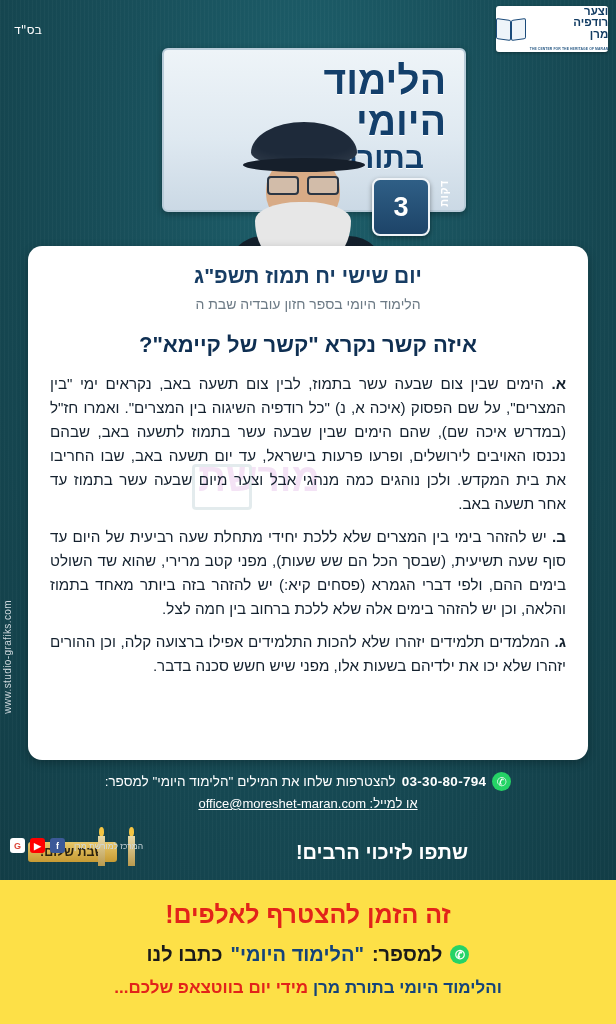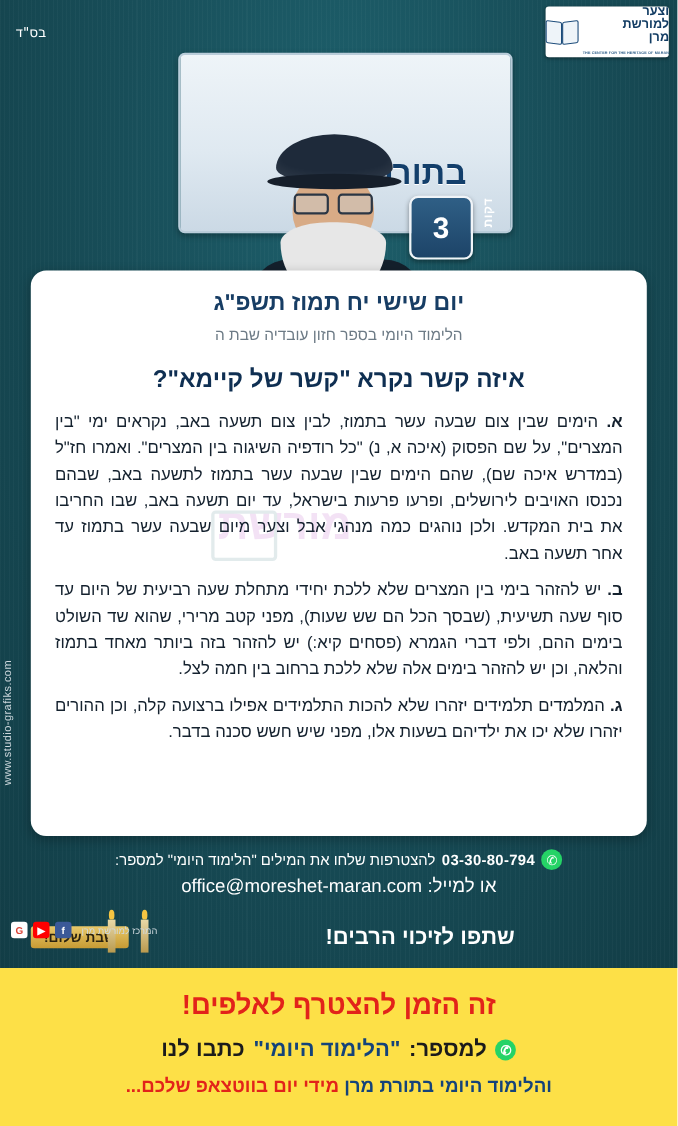--- a/index.html
+++ b/index.html
@@ -187,21 +187,21 @@
   }
   .contact-line1{
     font-size:13.5px;display:flex;align-items:center;justify-content:center;gap:6px;
   }
   .wa{
     display:inline-flex;align-items:center;justify-content:center;
     width:19px;height:19px;border-radius:50%;background:#25D366;color:#ffffff;
     font-size:12px;
   }
   .phone{font-weight:bold;letter-spacing:.3px;}
-  .contact-line2{font-size:17px;margin-top:5px;}
+  .contact-line2{font-size:13px;margin-top:5px;text-decoration:underline;}
   .mail{color:#ffffff;text-decoration:none;}
 
   
   .share-bar{
     position:absolute;top:832px;right:28px;width:560px;height:40px;
     display:flex;align-items:center;justify-content:space-between;
   }
   .share-text{
     color:#ffffff;font-size:20px;font-weight:bold;margin-right:120px;
   }
@@ -269,32 +269,36 @@
 <body>
 
 <div class="page">
 
   <div class="top-area"></div>
 
   <div class="logo">
     <div class="logo-inner">
       <div class="logo-text">
         <span class="l1">וצער</span>
-        <span class="l2">למורשת</span>
+        <span class="l2">רודפיה</span>
         <span class="l3">מרן</span>
         <span class="logo-sub">THE CENTER FOR THE HERITAGE OF MARAN</span>
       </div>
       <div class="logo-book"></div>
     </div>
   </div>
 
   <div class="bsd">בס"ד</div>
 
   <div class="header-band">
     <div class="title-box">
+      <div class="title-main">
+        <span>הלימוד</span>
+        <span>היומי</span>
+      </div>
       <div class="title-sub">
         <span>בתורת</span>
         <span>מרן</span>
       </div>
     </div>
 
     <div class="minutes-badge">
       <span>3</span>
     </div>
     <div class="minutes-label">דקות</div>

